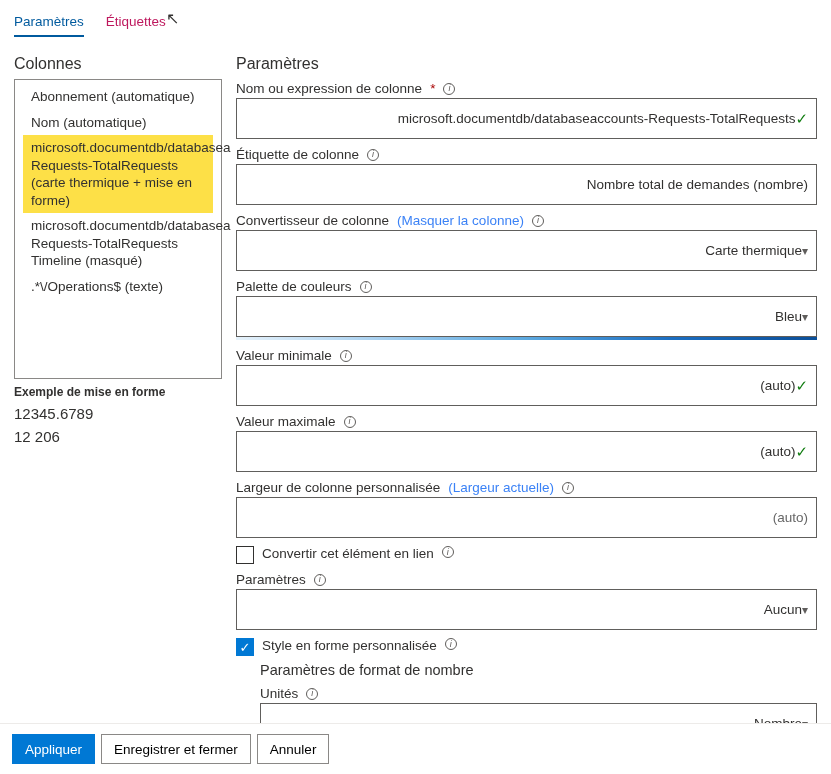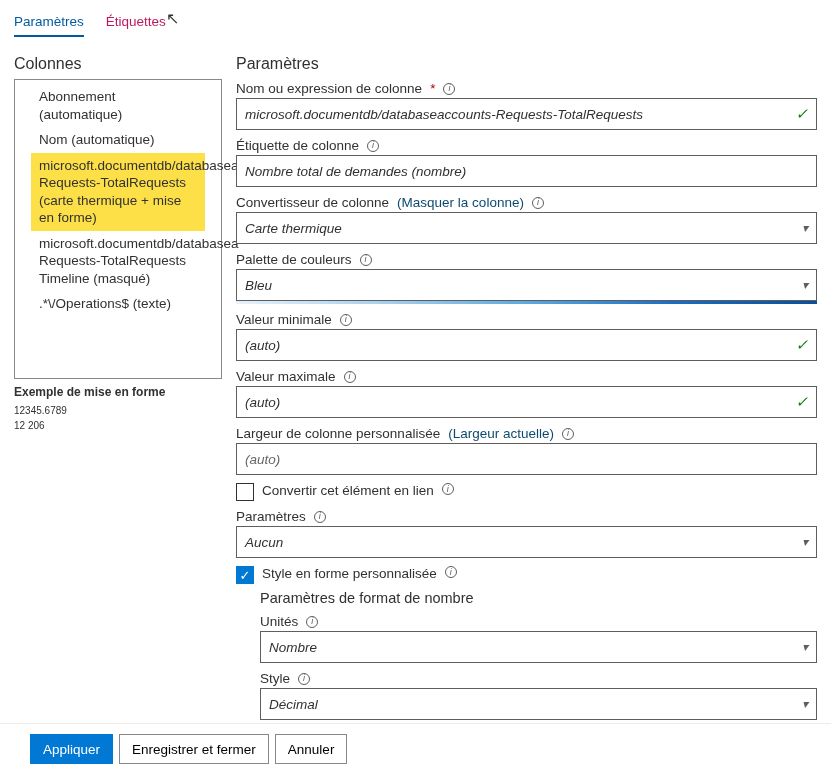--- a/index.html
+++ b/index.html
@@ -4,41 +4,41 @@
 <style>
   * { box-sizing: border-box; font-family: "Segoe UI", Arial, sans-serif; }
   body { margin: 0; padding: 14px 14px 60px 14px; font-size: 13.5px; color: #323130; width: 831px; background: #fff; }
   .tabs { display: flex; gap: 22px; margin-bottom: 18px; }
   .tab { padding-bottom: 6px; cursor: pointer; color: #be185d; }
   .tab.active { color: #005a9e; border-bottom: 2px solid #005a9e; }
   .main { display: flex; gap: 14px; }
   .left { width: 208px; flex-shrink: 0; }
   .right { flex: 1; }
   .section-title { font-size: 16px; font-weight: 400; margin-bottom: 6px; }
-  .col-list { border: 1px solid #8a8886; padding: 4px 16px; height: 300px; }
+  .col-list { border: 1px solid #8a8886; padding: 4px 8px; height: 300px; }
   .col-item { padding: 4px 8px; line-height: 1.3; cursor: pointer; }
   .col-item.selected { background: #fde047; }
   .example-heading { font-size: 12px; font-weight: 700; margin-top: 6px; margin-bottom: 4px; }
-  .example-line { font-size: 10px; line-height: 1.5; }
+  .example-line { font-size: 15px; line-height: 1.5; }
   .field-label { display: flex; align-items: center; gap: 8px; font-size: 13.5px; margin-top: 8px; margin-bottom: 2px; }
   .req { color: #a80000; }
   .info-icon { width: 12px; height: 12px; border: 1px solid #605e5c; border-radius: 50%; display: inline-flex; align-items: center; justify-content: center; font-size: 9px; color: #605e5c; font-style: italic; line-height: 1; }
-  .link { color: #0c4a6e; cursor: pointer; }
-  .input, .select { width: 100%; height: 32px; border: 1px solid #605e5c; padding: 0 8px; font-size: 13.5px; background: #fff; display: flex; align-items: center; justify-content: space-between; position: relative; font-style: italic; }
+  .link { color: #3b82f6; cursor: pointer; }
+  .input, .select { width: 100%; height: 41px; border: 1px solid #605e5c; padding: 0 8px; font-size: 13.5px; background: #fff; display: flex; align-items: center; justify-content: flex-end; position: relative; }
   .input.muted { color: #666; }
   .check-ok { color: #107c10; font-size: 15px; }
   .chevron { color: #605e5c; font-size: 12px; }
   .palette-wrap { position: relative; }
   .palette-bar { height: 4px; background: linear-gradient(to right, #e6f2fb, #a7d0f0, #5ca9e0, #1b6ec2, #0b4f99); margin-top: -1px; }
   .checkbox-row { display: flex; align-items: flex-start; gap: 8px; margin-top: 8px; }
   .cb { width: 18px; height: 18px; border: 1px solid #323130; display: inline-flex; align-items: center; justify-content: center; cursor: pointer; flex-shrink: 0; }
   .cb.checked { background: #0078d4; border-color: #0078d4; color: #fff; font-size: 13px; }
   .nested { margin-left: 24px; }
   .nested-title { font-size: 14.5px; margin-top: 6px; margin-bottom: 4px; }
-  .footer { position: fixed; bottom: 0; left: 0; width: 831px; border-top: 1px solid #edebe9; background: #fff; padding: 10px 30px; display: flex; gap: 6px; }
+  .footer { position: fixed; bottom: 0; left: 0; width: 831px; border-top: 1px solid #edebe9; background: #fff; padding: 10px 12px; display: flex; gap: 6px; }
   .btn { height: 30px; padding: 0 12px; border: 1px solid #8a8886; background: #fff; font-size: 13.5px; cursor: pointer; display: inline-flex; align-items: center; }
   .btn.primary { background: #0078d4; color: #fff; border-color: #0078d4; }
   .cursor-arrow { position: absolute; top: 9px; left: 166px; font-size: 16px; pointer-events: none; }
 </style>
 </head>
 <body>
 
 <span class="cursor-arrow">↖</span>
 
 <div class="tabs">

